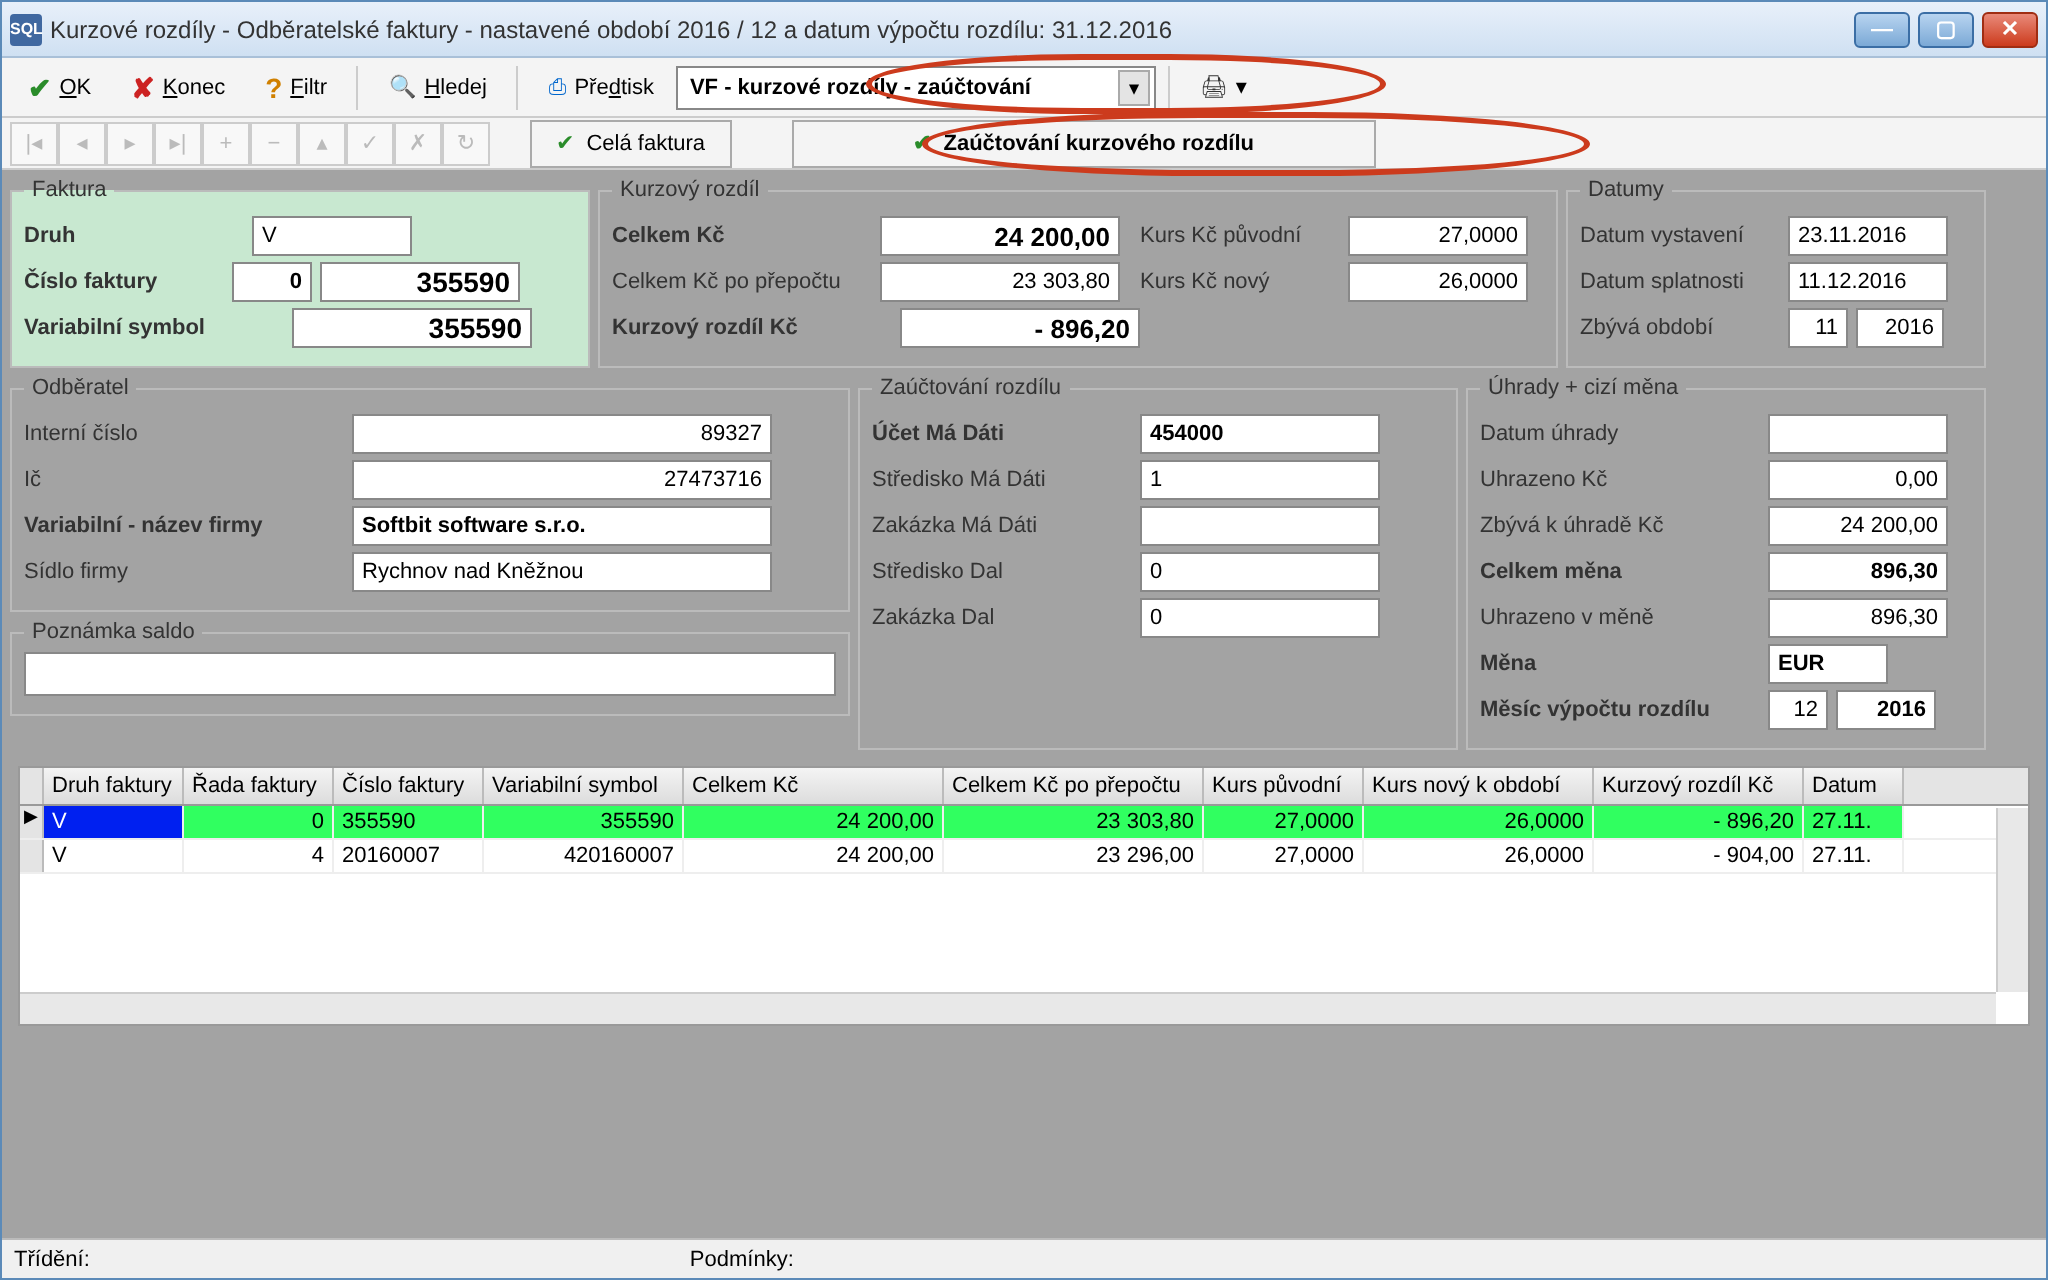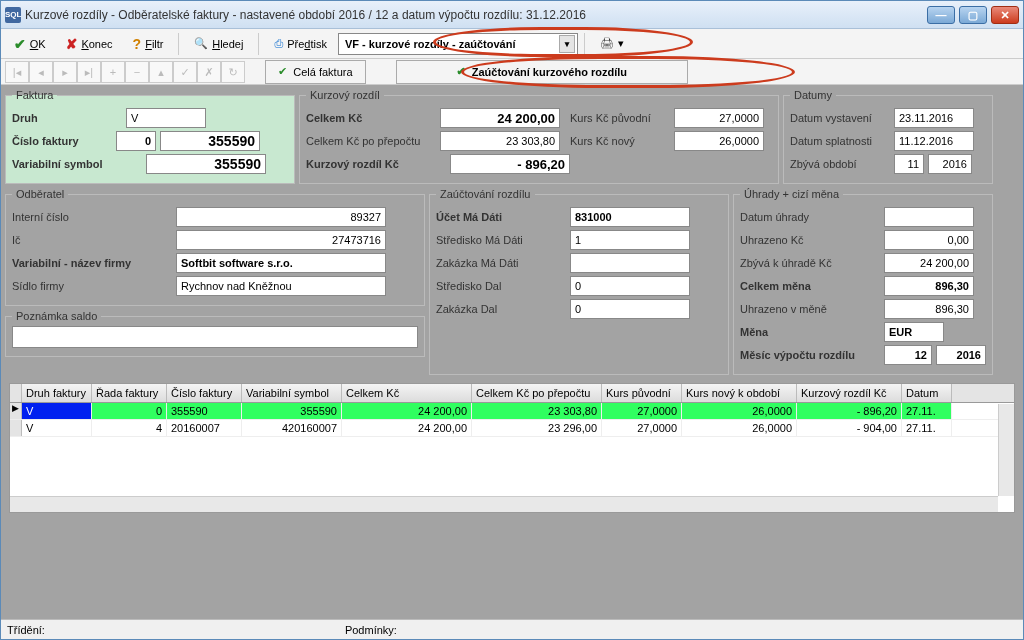--- a/index.html
+++ b/index.html
@@ -202,21 +202,21 @@
       <fieldset style="margin-top:4px">
         <legend>Poznámka saldo</legend>
         <div class="inp left" style="width:100%;height:22px"></div>
       </fieldset>
     </div>
 
     <fieldset style="width:300px">
       <legend>Zaúčtování rozdílu</legend>
       <div class="row">
           <span class="lbl lblb" style="width:130px">Účet Má Dáti</span>
-        <div class="inp left" style="width:120px;font-weight:bold">831000</div>
+        <div class="inp left" style="width:120px;font-weight:bold">454000</div>
         </div>
       <div class="row">
           <span class="lbl" style="width:130px">Středisko Má Dáti</span>
         <div class="inp left" style="width:120px">1</div>
         </div>
       <div class="row">
           <span class="lbl" style="width:130px">Zakázka  Má Dáti</span>
         <div class="inp left" style="width:120px"></div>
         </div>
       <div class="row">
@@ -250,21 +250,21 @@
       <div class="row">
           <span class="lbl" style="width:140px">Uhrazeno v měně</span>
         <div class="inp" style="width:90px">896,30</div>
         </div>
       <div class="row">
           <span class="lbl lblb" style="width:140px">Měna</span>
         <div class="inp left" style="width:60px;font-weight:bold">EUR</div>
         </div>
       <div class="row">
           <span class="lbl lblb" style="width:140px">Měsíc výpočtu rozdílu</span>
-        <div class="inp" style="width:48px;font-weight:bold">12</div>
+        <div class="inp" style="width:30px;font-weight:normal">12</div>
         <div class="inp" style="width:50px;font-weight:bold">2016</div>
         </div>
     </fieldset>
   </div>
 
   <div class="grid" style="height:130px">
     <div class="ghead">
       <div class="rowmark"></div>
       <div class="gh" style="width:70px">Druh faktury</div>
       <div class="gh" style="width:75px">Řada faktury</div>

